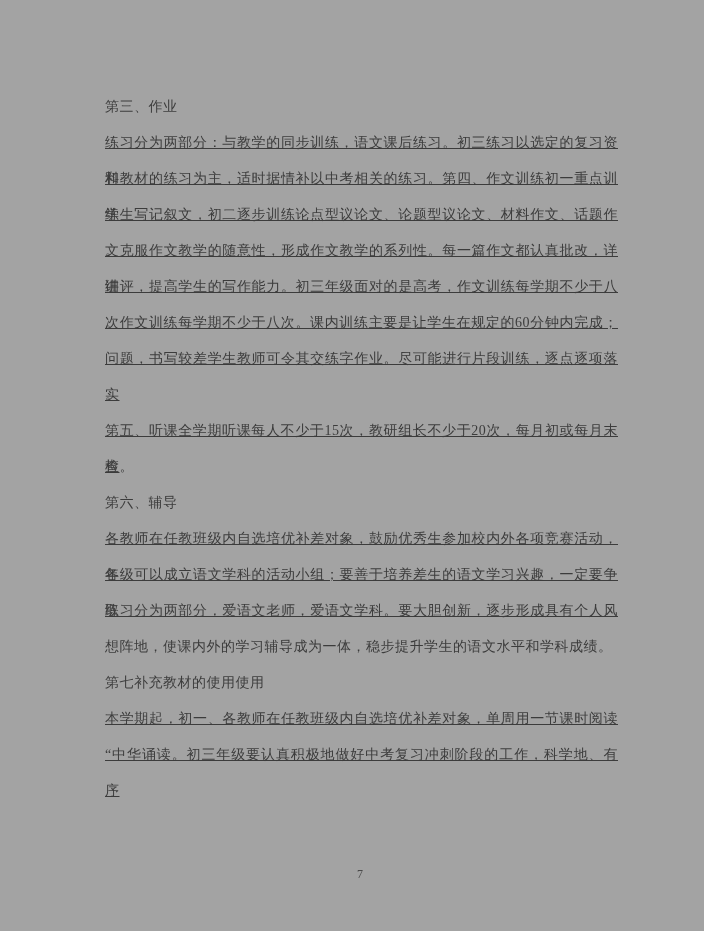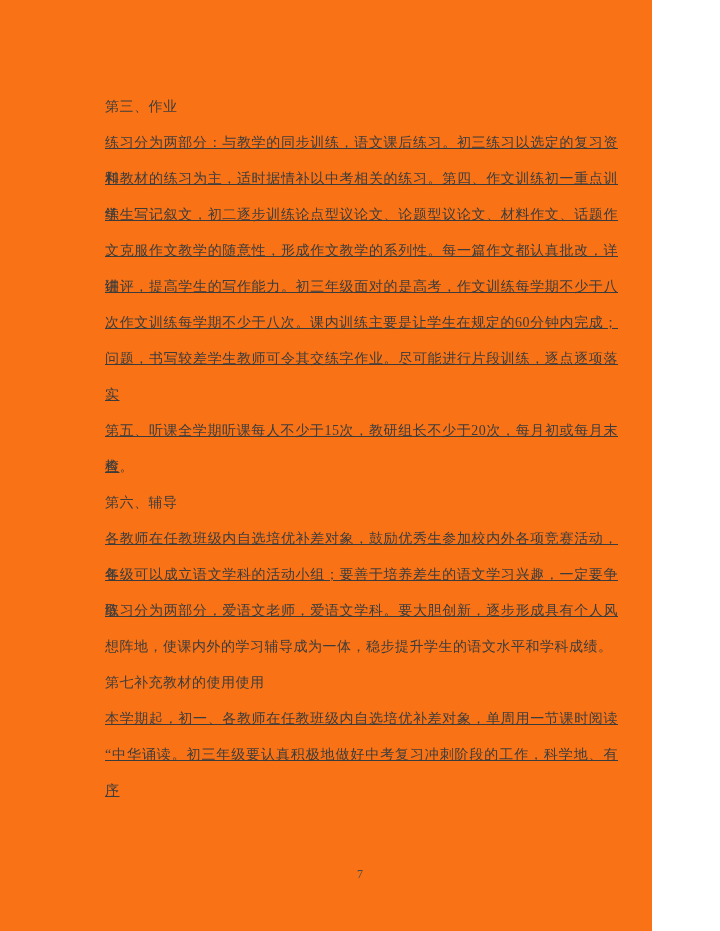--- a/index.html
+++ b/index.html
@@ -11,23 +11,23 @@
     width: 720px;
     height: 931px;
     position: relative;
     overflow: hidden;
     font-family: "Liberation Serif", "DejaVu Serif", serif;
   }
   .page {
     position: absolute;
     left: 0;
     top: 0;
-    width: 652px;
+    width: 704px;
     height: 931px;
-    background: #f97316;
+    background: #a3a3a3;
   }
   .text-block {
     position: absolute;
     left: 105px;
     top: 89px;
     width: 513px;
     font-size: 14px;
     color: #3c3c3c;
     letter-spacing: 0.5px;
   }

